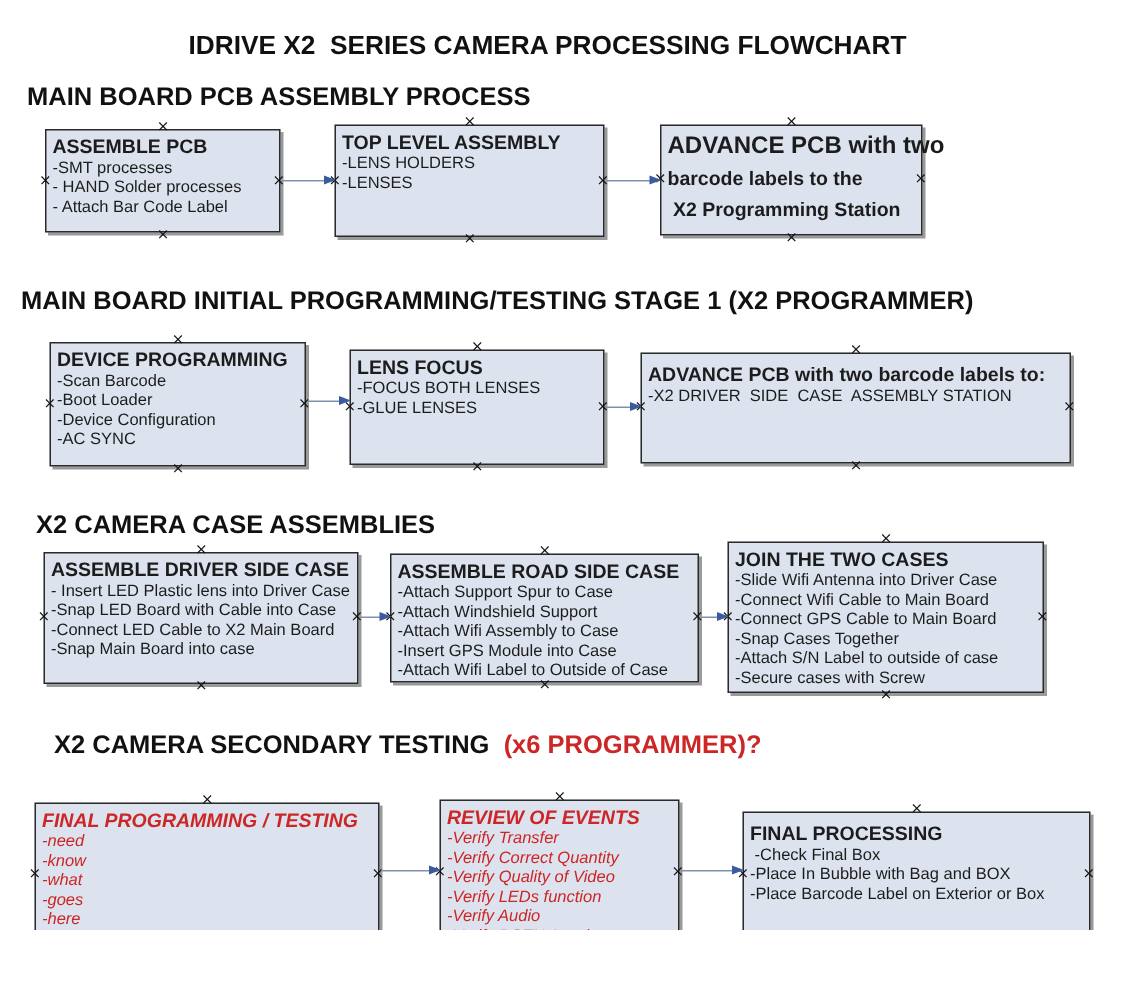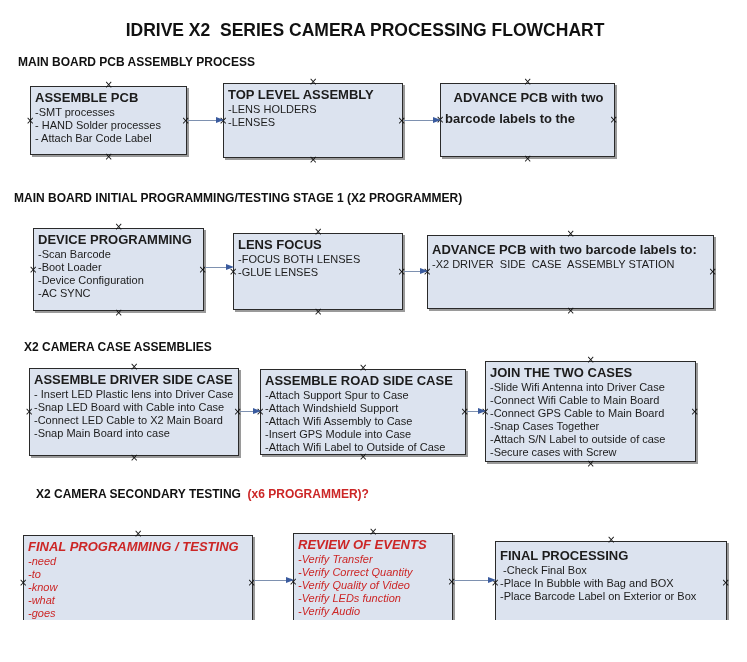--- a/index.html
+++ b/index.html
@@ -9,38 +9,38 @@
   html,body{margin:0;padding:0;background:#fff;}
   .canvas{
     position:relative;width:747px;height:620px;background:#ffffff;
     font-family:"Liberation Sans", sans-serif;color:var(--ink);overflow:hidden;
   }
   .title{
     position:absolute;top:20px;left:0;width:730px;margin:0;
     text-align:center;font-size:17.5px;font-weight:bold;white-space:pre;color:#111;
   }
   .heading{
-    position:absolute;font-size:12px;font-weight:bold;white-space:pre;color:#111;text-align:center;
+    position:absolute;font-size:17px;font-weight:bold;white-space:pre;color:#111;text-align:center;
   }
   .heading .redpart{color:var(--red);}
   .h1pos{left:18px;top:55px;}
   .h2pos{left:14px;top:191px;}
   .h3pos{left:24px;top:340px;}
   .h4pos{left:36px;top:487px;}
 
   .box{
     position:absolute;background:var(--box-fill);
     border:1.5px solid var(--box-border);
     box-shadow:2px 2px 0 var(--shadow);
     padding:3px 2px 0 4px;box-sizing:border-box;
   }
   .btitle{font-size:13px;font-weight:bold;white-space:pre;line-height:16px;letter-spacing:0;}
   .items .item{font-size:11px;line-height:13px;white-space:pre;}
   .red-box .btitle,.red-box .item{color:var(--red);font-style:italic;}
-  .bold-all .btitle{line-height:21px;font-size:13px;text-align:center;}
+  .bold-all .btitle{line-height:21px;font-size:16px;text-align:center;}
   .bold-all .item{font-weight:bold;font-size:13px;line-height:21px;}
   .items{overflow:visible;}
 
   
   .bA{left:30px;top:86px;width:157px;height:69px;}
   .bB{left:223px;top:83px;width:180px;height:75px;}
   .bC{left:440px;top:83px;width:175px;height:74px;}
   .bD{left:33px;top:228px;width:171px;height:83px;}
   .bE{left:233px;top:233px;width:170px;height:77px;}
   .bF{left:427px;top:235px;width:287px;height:74px;}
@@ -114,20 +114,21 @@
       </div>
   </div>
   <div class="box bC bold-all">
     <span class="hd ht">×</span>
       <span class="hd hb">×</span>
       <span class="hd hl">×</span>
       <span class="hd hr">×</span>
     <div class="btitle">ADVANCE PCB with two</div>
     <div class="items">
         <div class="item">barcode labels to the</div>
+        <div class="item"> X2 Programming Station</div>
       </div>
   </div>
 
   <div class="box bD">
     <span class="hd ht">×</span>
       <span class="hd hb">×</span>
       <span class="hd hl">×</span>
       <span class="hd hr">×</span>
     <div class="btitle">DEVICE PROGRAMMING</div>
     <div class="items">
@@ -203,21 +204,20 @@
   </div>
 
   <div class="box bJ red-box">
     <span class="hd ht">×</span>
       <span class="hd hb">×</span>
       <span class="hd hl">×</span>
       <span class="hd hr">×</span>
     <div class="btitle">FINAL PROGRAMMING / TESTING</div>
     <div class="items">
         <div class="item">-need</div>
-        <div class="item">-to</div>
         <div class="item">-know</div>
         <div class="item">-what</div>
         <div class="item">-goes</div>
         <div class="item">-here</div>
       </div>
   </div>
   <div class="box bK red-box">
     <span class="hd ht">×</span>
       <span class="hd hb">×</span>
       <span class="hd hl">×</span>

